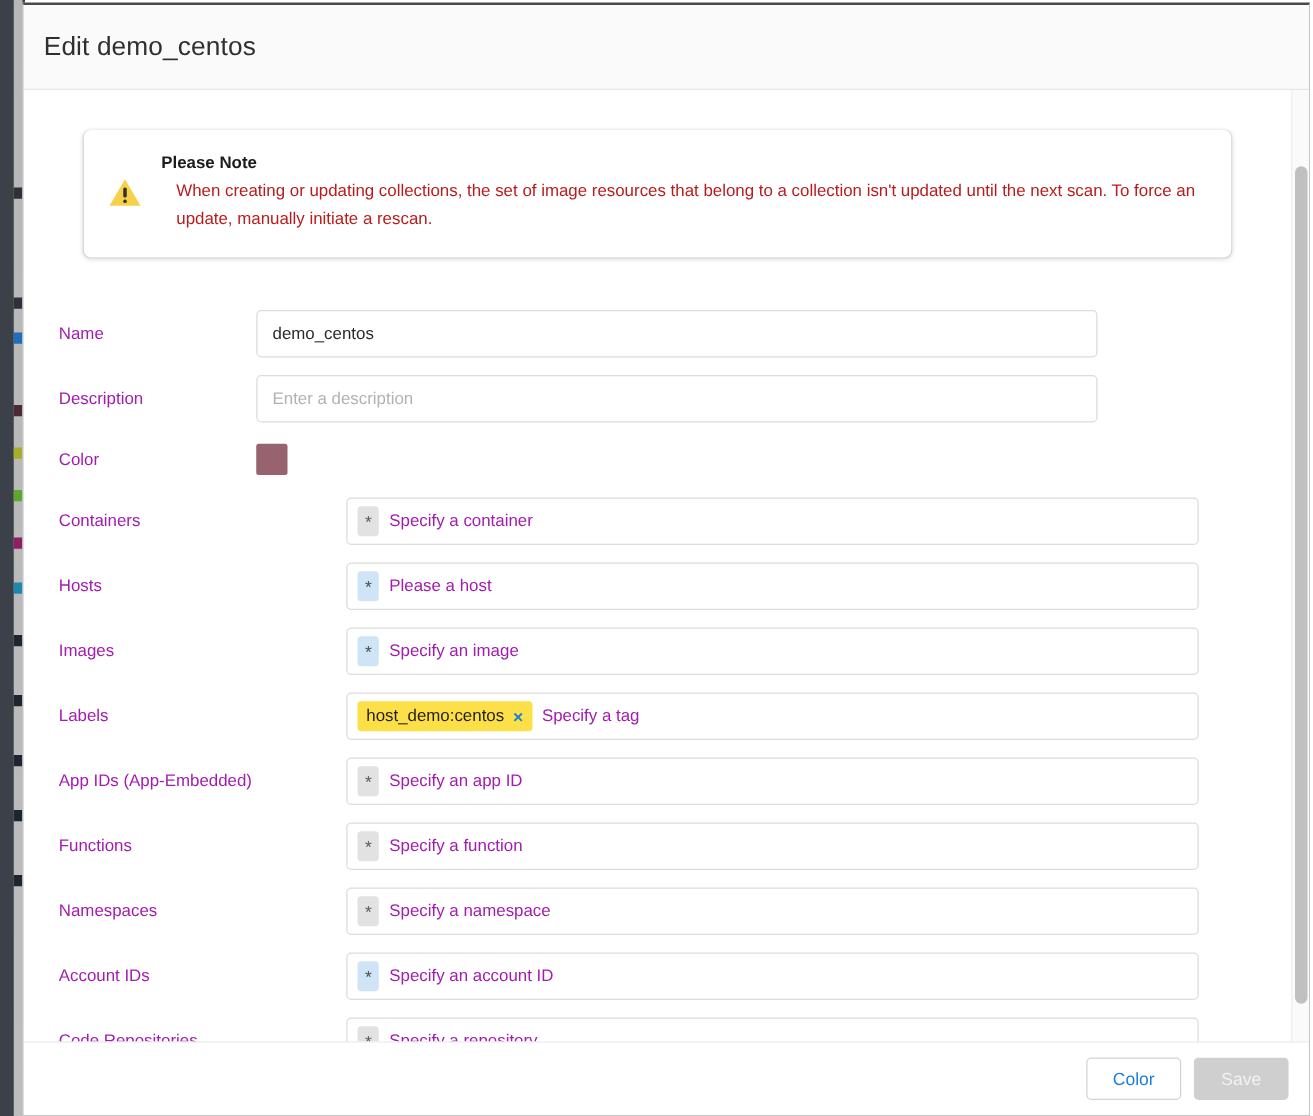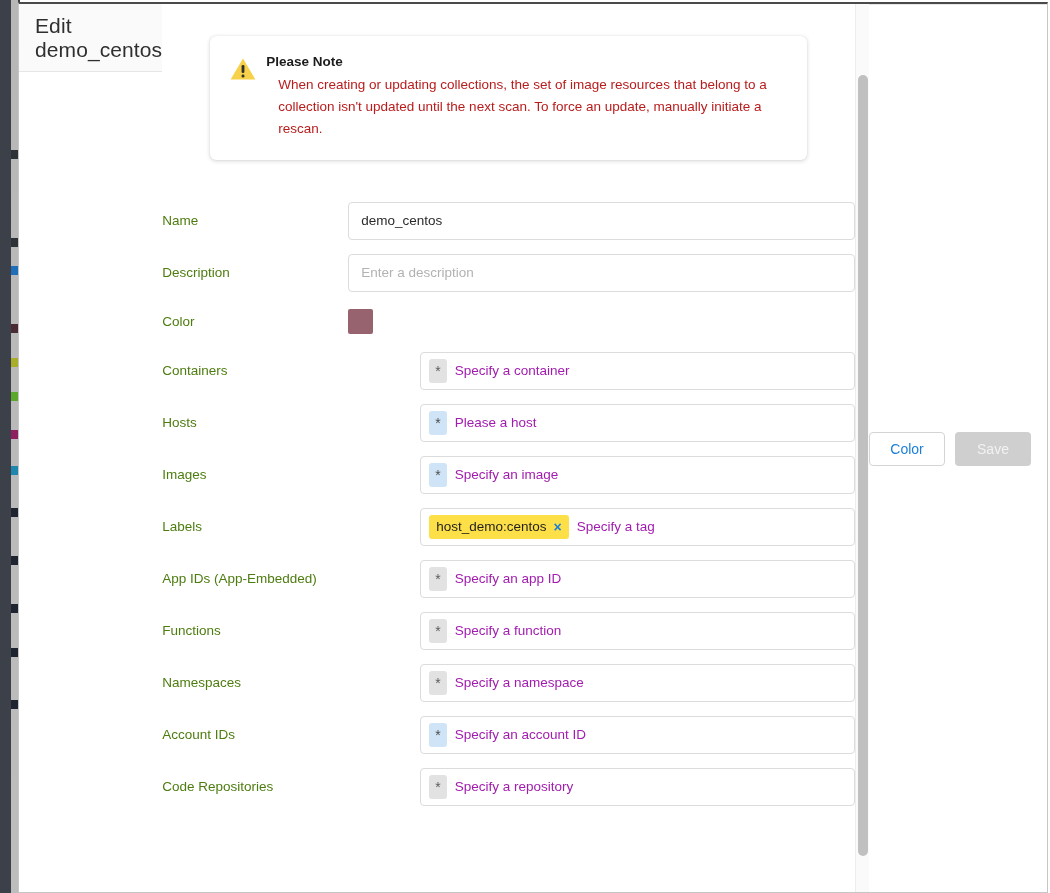--- a/index.html
+++ b/index.html
@@ -29,20 +29,21 @@
 
   
   #modal {
     position: absolute;
     left: 18px; top: 2px;
     width: 1030px; height: 891px;
     background: #ffffff;
     border: 1px solid #c6c6c6;
     border-top: 2px solid #4a4a4a;
     display: flex;
+    flex-direction: column;
   }
 
   #modal-header {
     height: 68px;
     flex: 0 0 68px;
     background: #fafafa;
     border-bottom: 1px solid #e6e6e6;
     display: flex;
     align-items: center;
     padding: 0 0 0 16px;
@@ -68,22 +69,22 @@
   }
 
   
   #notice {
     margin: 10px 48px 0 48px;
     background: #fff;
     border-radius: 6px;
     box-shadow: 0 1px 4px rgba(0,0,0,.17), 0 0 1px rgba(0,0,0,.12);
     padding: 18px 22px 20px 18px;
     display: flex;
-    align-items: flex-start;
-    gap: 8px;
+    align-items: center;
+    gap: 14px;
   }
   #notice-icon { flex: 0 0 30px; height: 30px; }
   #notice-text { flex: 1 1 auto; }
   #notice-title {
     font-size: 13.5px;
     font-weight: bold;
     color: #1c1c1c;
     margin-bottom: 5px;
   }
   #notice-body {
@@ -96,22 +97,23 @@
   
   #form { margin-top: 42px; }
   .row {
     display: flex;
     align-items: center;
     min-height: 32px;
     margin-bottom: 14px;
   }
   .row .label {
     flex: 0 0 186px;
-    font-size: 13.5px;
-    color: #4d7c0f;
+    padding-left: 28px;
+    font-size: 13.5px;
+    color: #a21caf;
   }
   .row.wide-input .label { flex: 0 0 186px; }
 
   .text-input {
     height: 38px;
     border: 1px solid #dcdcdc;
     border-radius: 4px;
     background: #fff;
     display: flex;
     align-items: center;

